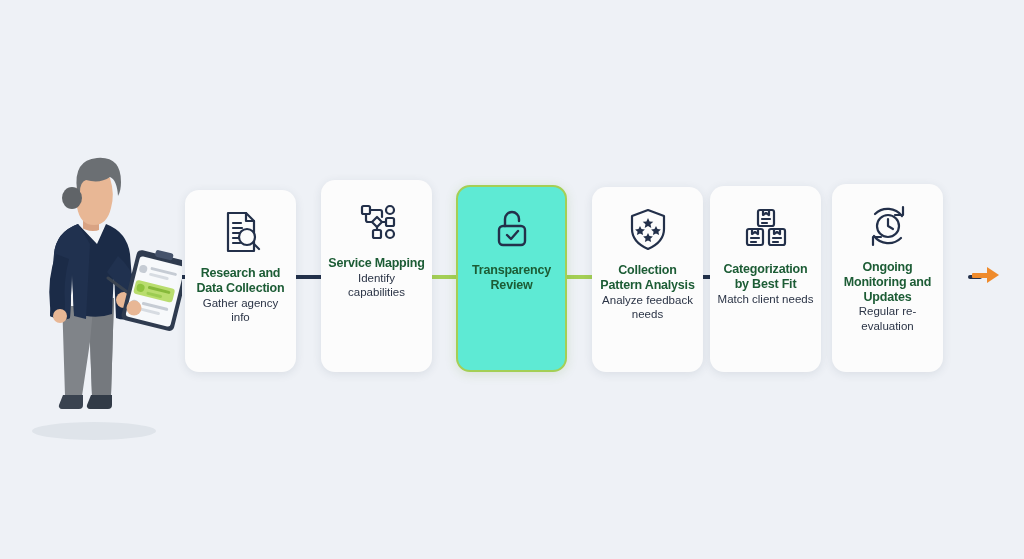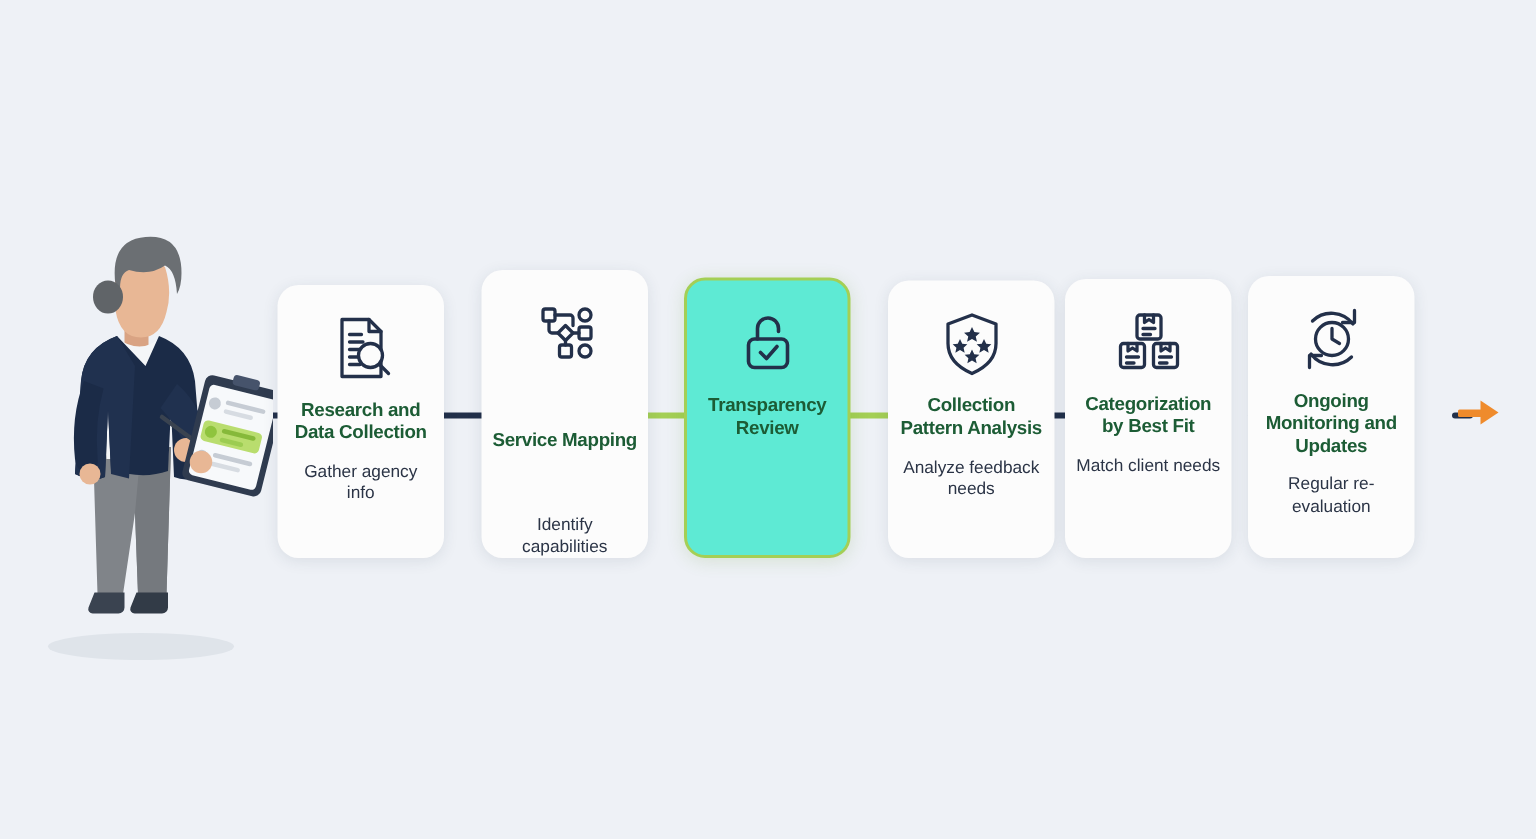--- a/index.html
+++ b/index.html
@@ -95,21 +95,20 @@
     line-height: 1.18;
     padding: 0 6px;
     letter-spacing: -0.2px;
   }
   .card-desc {
     font-size: 11.5px;
     color: #2b3446;
     text-align: center;
     line-height: 1.25;
     padding: 0 7px;
-    margin-top: 12px;
   }
 
   
   #person {
     position: absolute;
     left: 22px;
     top: 150px;
     width: 160px;
     height: 300px;
   }
@@ -184,21 +183,21 @@
       <path d="M11 5 h18 l8 8 v30 h-26 z"></path>
       <path d="M29 5 v8 h8"></path>
       <path d="M16 15 h8 M16 20 h9 M16 25 h7 M16 30 h6 M16 35 h7"></path>
       <circle cx="30" cy="29" r="8" fill="#fcfcfc"></circle>
       <path d="M36 35 l6 6"></path>
     </svg>
     <div class="card-title">Research and Data Collection</div>
     <div class="card-desc">Gather agency info</div>
   </div>
 
-  <div class="card" style="left:321px; top:180px; height:192px;justify-content:space-between;">
+  <div class="card" style="left:321px; top:180px; height:192px;">
     <svg class="card-icon" viewBox="0 0 48 48" fill="none" stroke="#23304a" stroke-width="2.2" stroke-linecap="round" stroke-linejoin="round">
       <rect x="9" y="8" width="8" height="8" rx="1.5"></rect>
       <rect x="20" y="32" width="8" height="8" rx="1.5"></rect>
       <rect x="33" y="20" width="8" height="8" rx="1.5"></rect>
       <circle cx="37" cy="12" r="4"></circle>
       <circle cx="37" cy="36" r="4"></circle>
       <path d="M24 19 l5 5 -5 5 -5 -5 z"></path>
       <path d="M17 12 h10 a2 2 0 0 1 2 2 v5"></path>
       <path d="M13 16 v6 a2 2 0 0 0 2 2 h4"></path>
       <path d="M29 24 h4"></path>

